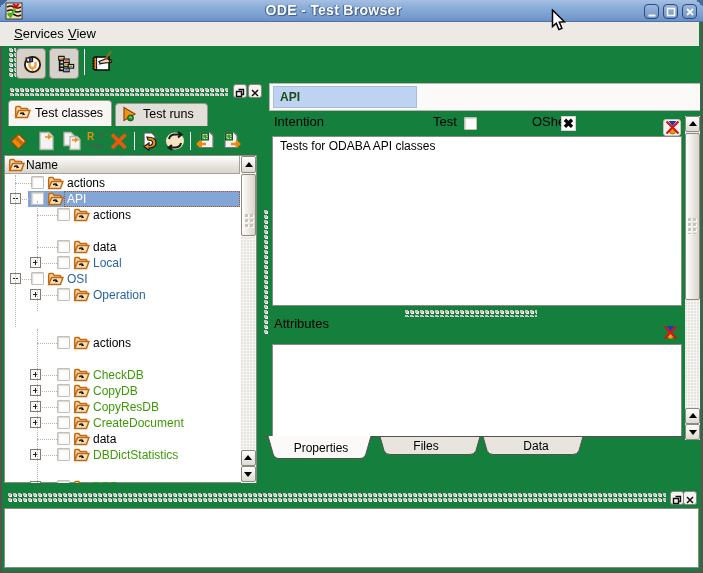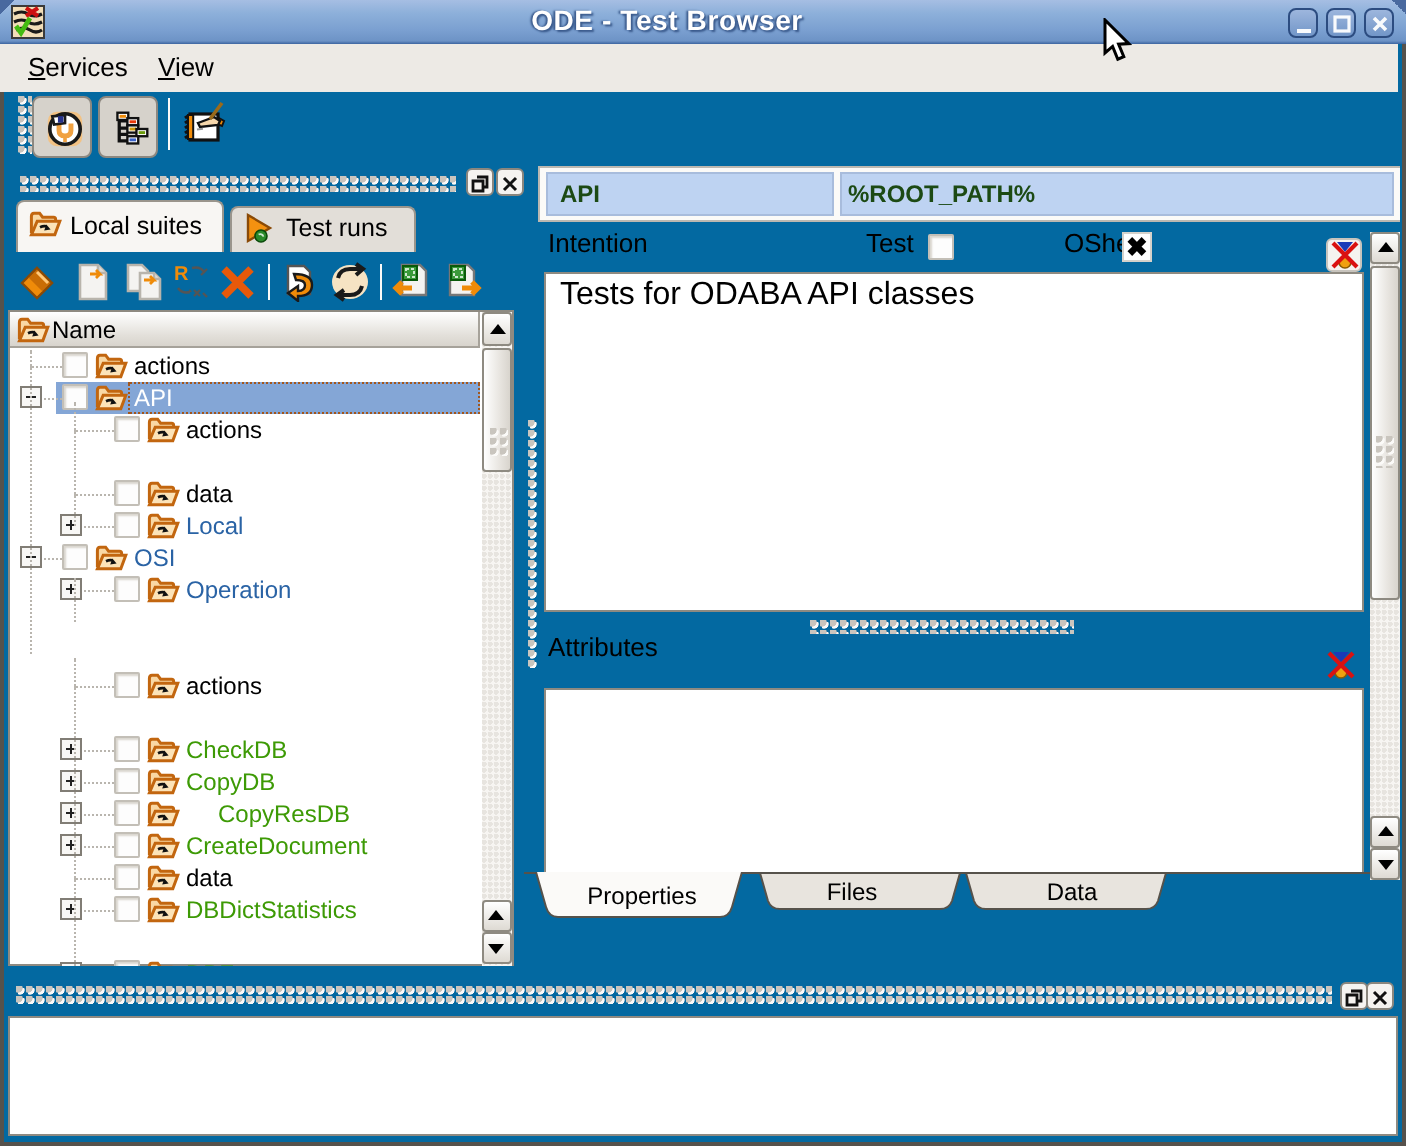--- a/index.html
+++ b/index.html
@@ -1,15 +1,15 @@
 <!DOCTYPE html>
 <html><head><meta charset="utf-8"><style>
 *{margin:0;padding:0;box-sizing:border-box;}
 body{font-family:"Liberation Sans",sans-serif;}
-#win{position:relative;width:703px;height:573px;background:#0369a1;overflow:hidden;padding-left:45px;}
+#win{position:relative;width:703px;height:573px;background:#15803d;overflow:hidden;padding-left:45px;}
 .abs{position:absolute;}
 
 #titlebar{left:0;top:0;width:703px;height:22px;
   background:linear-gradient(#a6bee3 0%,#8db0da 30%,#7a9fd0 70%,#6d93c6 93%,#3c64a0 100%);
   border-top-left-radius:7px;border-top-right-radius:7px;}
 #title-text{left:0;top:2px;width:667px;text-align:center;font-size:14px;font-weight:bold;color:#fff;
   text-shadow:1px 1px 1px #3a5a8c, -1px 0 1px #3a5a8c;letter-spacing:0.3px;}
 .tbtn{top:4px;width:15px;height:15px;border:1px solid #2c4c80;border-radius:4px;
   background:linear-gradient(#9db6dd,#7296c8);}
 .tbtn svg{position:absolute;left:0;top:0;}
@@ -76,21 +76,21 @@
       </svg>
     </div>
   <div class="tbtn abs" style="left:682px">
     <svg width="15" height="15">
         <path d="M4 4 L10 10 M10 4 L4 10" stroke="#fff" stroke-width="1.8" opacity="0.95"></path>
       </svg>
     </div>
 
   <div id="menubar" class="abs"></div>
   <div class="menuitem abs" style="left:14px"><span style="text-decoration:underline">S</span>ervices</div>
-  <div class="menuitem abs" style="left:79px"><span style="text-decoration:underline">V</span>iew</div>
+  <div class="menuitem abs" style="left:68px"><span style="text-decoration:underline">V</span>iew</div>
 
   <div class="abs dots" style="left:9px;top:48px;width:7px;height:29px"></div>
   <div class="toolbtn abs" style="left:16px;top:48px;width:30px;height:31px"></div>
   <div class="toolbtn abs" style="left:49px;top:48px;width:30px;height:31px"></div>
   <svg class="abs" style="left:23px;top:55px" width="19" height="19" viewBox="0 0 21 21">
     <rect x="1" y="1" width="19" height="19" rx="5" fill="#f3c283"></rect>
     <circle cx="10.5" cy="10.5" r="8.4" fill="#fff" stroke="#1a1a1a" stroke-width="2"></circle>
     <path d="M7.2 7.5 L7.2 11.3 Q7.2 14.3 10.5 14.3 Q13.8 14.3 13.8 11.3 L13.8 7.5" stroke="#f0a141" stroke-width="2.7" fill="none"></path>
     <rect x="9.5" y="15.4" width="2" height="2.3" fill="#f0a141"></rect>
     <path d="M3.5 3.5 L10.5 2.8 L10.5 7.2 L4.5 8 Z" fill="#ffffff" stroke="#1a1a1a" stroke-width="1.5"></path>
@@ -137,21 +137,21 @@
  <path d="M1.7 11.5 L1.7 3.2 Q1.7 1.6 3 1.6 L5.8 1.6 L7.3 3.6 L12.8 3.6 Q13.8 3.6 13.8 4.6 L13.8 6" fill="#f9d8a4" stroke="#c2660f" stroke-width="1.5"></path>
  <path d="M1.7 12.4 L4.6 5.6 L15.9 5.6 L13.4 12.4 Z" fill="#fce3b8" stroke="#c2660f" stroke-width="1.5"></path>
  <path d="M6 8.6 Q7.8 7.8 9.3 8.2" fill="none" stroke="#111" stroke-width="1.4"></path>
  <path d="M9.2 7.2 L11.3 9.8 L8.1 10.2 Z" fill="#111"></path>
 </svg>
   <svg class="abs" style="left:121px;top:106px" width="17" height="16" viewBox="0 0 17 16">
     <path d="M3 1.5 L14 8 L3 14.5 Z" fill="#f49110" stroke="#8a4a06" stroke-width="1.2"></path>
     <circle cx="9.5" cy="12" r="3" fill="#2a8a2a" stroke="#0a4a0a" stroke-width="0.8"></circle>
     <path d="M8.3 11.3 a1.6 1.6 0 0 1 2.4 1" stroke="#cfe8cf" stroke-width="0.9" fill="none"></path>
   </svg>
-  <div class="tab abs" style="left:35px;top:106px">Local suites</div>
+  <div class="tab abs" style="left:35px;top:106px">Test classes</div>
   <div class="tab abs" style="left:143px;top:107px">Test runs</div>
 
   <svg class="abs" style="left:9px;top:132px" width="19" height="19" viewBox="0 0 19 19">
     <path d="M9.5 2 L17 9.5 L9.5 17 L2 9.5 Z" fill="#ef8b09" stroke="#8a4a06" stroke-width="1.2"></path>
     <path d="M5 6.5 L9.5 2 L17 9.5 L12.5 14" fill="#c96d05" stroke="#8a4a06" stroke-width="1"></path>
     <path d="M9.5 4 L15 9.5" stroke="#ffc97a" stroke-width="1.5"></path>
   </svg>
   <svg class="abs" style="left:37px;top:131px" width="19" height="20" viewBox="0 0 19 20">
     <path d="M3 1.5 L12 1.5 L16 5.5 L16 18.5 L3 18.5 Z" fill="#f4f3f1" stroke="#b8b4ac" stroke-width="1.3"></path>
     <path d="M12 1.5 L12 5.5 L16 5.5" fill="#dedbd4" stroke="#b8b4ac" stroke-width="1.3"></path>
@@ -328,21 +328,21 @@
         <div class="row" style="position:absolute;top:224px">
           <div style="position:absolute;left:32px;top:8px;width:20px;border-top:1px dotted #b9b5ae"></div>
           <div class="exp plus" style="left:25px"></div>
           <div class="cb" style="left:52px"></div>
           <svg style="position:absolute;left:68px;top:1px" width="17" height="14" viewBox="0 0 17 14">
  <path d="M1.7 11.5 L1.7 3.2 Q1.7 1.6 3 1.6 L5.8 1.6 L7.3 3.6 L12.8 3.6 Q13.8 3.6 13.8 4.6 L13.8 6" fill="#f9d8a4" stroke="#c2660f" stroke-width="1.5"></path>
  <path d="M1.7 12.4 L4.6 5.6 L15.9 5.6 L13.4 12.4 Z" fill="#fce3b8" stroke="#c2660f" stroke-width="1.5"></path>
  <path d="M6 8.6 Q7.8 7.8 9.3 8.2" fill="none" stroke="#111" stroke-width="1.4"></path>
  <path d="M9.2 7.2 L11.3 9.8 L8.1 10.2 Z" fill="#111"></path>
 </svg>
-          <div class="lbl green" style="left:104px;">CopyResDB</div>
+          <div class="lbl green" style="left:88px;">CopyResDB</div>
         </div>
         <div class="row" style="position:absolute;top:240px">
           <div style="position:absolute;left:32px;top:8px;width:20px;border-top:1px dotted #b9b5ae"></div>
           <div class="exp plus" style="left:25px"></div>
           <div class="cb" style="left:52px"></div>
           <svg style="position:absolute;left:68px;top:1px" width="17" height="14" viewBox="0 0 17 14">
  <path d="M1.7 11.5 L1.7 3.2 Q1.7 1.6 3 1.6 L5.8 1.6 L7.3 3.6 L12.8 3.6 Q13.8 3.6 13.8 4.6 L13.8 6" fill="#f9d8a4" stroke="#c2660f" stroke-width="1.5"></path>
  <path d="M1.7 12.4 L4.6 5.6 L15.9 5.6 L13.4 12.4 Z" fill="#fce3b8" stroke="#c2660f" stroke-width="1.5"></path>
  <path d="M6 8.6 Q7.8 7.8 9.3 8.2" fill="none" stroke="#111" stroke-width="1.4"></path>
  <path d="M9.2 7.2 L11.3 9.8 L8.1 10.2 Z" fill="#111"></path>
@@ -399,36 +399,35 @@
     <div class="abs sbtn" style="left:236px;top:294px;width:15px;height:16px"></div>
     <div class="arrow" style="left:239px;top:299px;border-left:4px solid transparent;border-right:4px solid transparent;border-bottom:5px solid #000;"></div>
     <div class="abs sbtn" style="left:236px;top:310px;width:15px;height:16px"></div>
     <div class="arrow" style="left:239px;top:316px;border-left:4px solid transparent;border-right:4px solid transparent;border-top:5px solid #000;"></div>
   </div>
 
   <div class="abs dots" style="left:264px;top:210px;width:5px;height:124px"></div>
 
   <div class="abs" style="left:269px;top:83px;width:431px;height:28px;background:#fbfaf8;border:1px solid #bcb8b1;border-right:none"></div>
   <div class="bluecell abs" style="left:273px;width:144px;padding-left:6px">API</div>
-  <div class="bluecell abs" style="left:420px;width:277px;padding-left:3px">%ROOT_PATH%</div>
 
   <div class="label13 abs" style="left:274px;top:114px">Intention</div>
   <div class="label13 abs" style="left:433px;top:114px">Test</div>
   <div class="cb abs" style="left:464px;top:117px"></div>
   <div class="label13 abs" style="left:532px;top:114px">OShell</div>
   <div class="abs" style="left:561px;top:116px;width:15px;height:15px;background:#fff;border:1px solid #d5d2cb;font-size:13px;font-weight:bold;line-height:14px;text-align:center">✖</div>
   <div class="abs" style="left:663px;top:119px;width:18px;height:17px;background:#f5f3f0;border:1px solid #c8c4bd;border-radius:3px"></div>
   <svg class="abs" style="left:665px;top:120px" width="15" height="15" viewBox="0 0 15 15">
     <path d="M3.5 1 L11.5 1 L7.5 6 Z" fill="#1a3ab8"></path>
     <circle cx="7.5" cy="11" r="3" fill="#f0a010" stroke="#8a5a00" stroke-width="0.8"></circle>
     <path d="M1.5 1.5 L13.5 13.5 M13.5 1.5 L1.5 13.5" stroke="#da1212" stroke-width="2.1"></path>
   </svg>
 
   <div class="whitearea abs" style="left:272px;top:136px;width:410px;height:170px"></div>
-  <div class="abs" style="left:280px;top:139px;font-size:16px">Tests for ODABA API classes</div>
+  <div class="abs" style="left:280px;top:139px;font-size:12px">Tests for ODABA API classes</div>
 
   <div class="abs dots" style="left:405px;top:310px;width:132px;height:7px"></div>
 
   <div class="label13 abs" style="left:274px;top:316px">Attributes</div>
   <svg class="abs" style="left:663px;top:325px" width="15" height="15" viewBox="0 0 15 15">
     <path d="M3.5 1 L11.5 1 L7.5 6 Z" fill="#1a3ab8"></path>
     <circle cx="7.5" cy="11" r="3" fill="#f0a010" stroke="#8a5a00" stroke-width="0.8"></circle>
     <path d="M1.5 1.5 L13.5 13.5 M13.5 1.5 L1.5 13.5" stroke="#da1212" stroke-width="2.1"></path>
   </svg>
   <div class="whitearea abs" style="left:272px;top:344px;width:410px;height:93px"></div>

